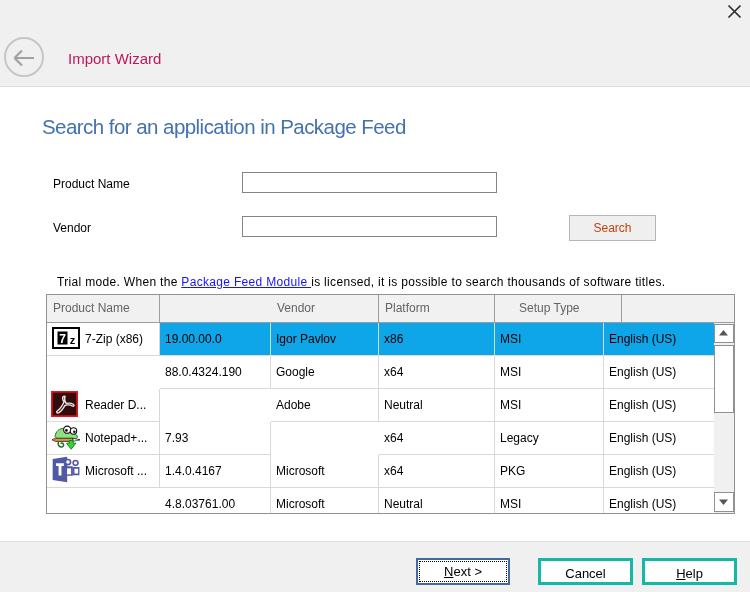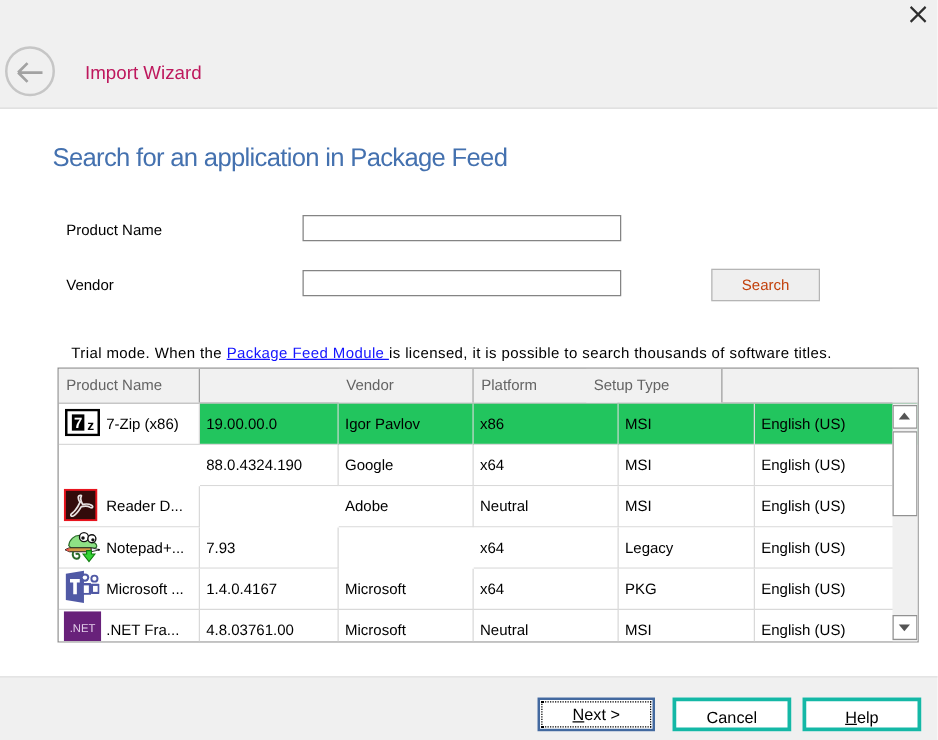--- a/index.html
+++ b/index.html
@@ -26,35 +26,35 @@
     background:#fff; overflow:hidden; }
   .hcell { position:absolute; top:0; height:27px; background:#f1f1f1;
     border-right:1px solid #9d9d9d; color:#646464; font-size:12px; line-height:27px;
     padding-left:6px; }
   #hrow { position:absolute; left:0; top:0; width:687px; height:28px;
     border-bottom:1px solid #9d9d9d; background:#f1f1f1; }
   .row { position:absolute; left:0; width:687px; height:33px; background:#fff; }
   .cell { position:absolute; top:0; height:33px; font-size:12px; color:#000;
     line-height:32px; padding-left:5px; overflow:hidden; white-space:nowrap;
     border-right:1px solid #d9d9d9; border-bottom:1px solid #d9d9d9; }
-  .sel { background:#22c55e; }
+  .sel { background:#0ea5e9; }
   .icon { position:absolute; left:6px; top:4px; width:24px; height:24px; }
   .pname { padding-left:38px; }
   
   #sbar { position:absolute; left:667px; top:28px; width:20px; height:192px;
     background:#f0f0f0; }
   .sbtn { position:absolute; left:0; width:20px; height:19px; background:#fff;
     border:1px solid #919191; }
   
   #ftr { left:0; top:541px; width:750px; height:51px; background:#f0f0f0;
     border-top:1px solid #dfdfdf; }
   .btn { position:absolute; top:558px; height:27px; background:#fff;
     border:3px solid #14b8a6; font-size:13px; color:#000; text-align:center;
     line-height:25px; }
-  #btnNext { left:430px; width:94px; border:2px solid #43699f; line-height:23px; }
+  #btnNext { left:416px; width:94px; border:2px solid #43699f; line-height:23px; }
   #btnNext .focus { position:absolute; left:2px; top:2px; right:2px; bottom:2px;
     outline:1px dotted #000; }
   #btnCancel { left:538px; width:95px; }
   #btnHelp { left:642px; width:95px; }
   u.k { text-decoration:underline; }
 </style>
 </head>
 <body>
 <div class="abs" id="hdr"></div>
 <div class="abs" id="backc"></div>
@@ -73,21 +73,21 @@
 <div class="abs lbl" style="left:53px;top:221px">Vendor</div>
 <div class="abs inp" style="top:216px"></div>
 <div class="abs" id="btnSearch">Search</div>
 <div class="abs" id="trial">Trial mode. When the <a>Package Feed Module </a>is licensed, it is possible to search thousands of software titles.</div>
 
 <div class="abs" id="grid">
   <div id="hrow">
     <div class="hcell" style="left:0;width:113px">Product Name</div>
     <div class="hcell" style="left:224px;width:108px">Vendor</div>
     <div class="hcell" style="left:332px;width:116px">Platform</div>
-    <div class="hcell" style="left:422px;width:109px">Setup Type</div>
+    <div class="hcell" style="left:466px;width:109px">Setup Type</div>
     <div class="hcell" style="left:667px;width:20px;border-right:none"></div>
   </div>
 
   <div class="row" style="top:28px">
     <div class="cell pname" style="left:0;width:113px"><span class="icon" style="left:5px;top:4px;width:28px;height:22px">
       <svg width="28" height="22" viewBox="0 0 28 22">
             <rect x="1" y="1" width="26" height="20" fill="#fff" stroke="#000" stroke-width="2"></rect>
             <rect x="5.5" y="4.5" width="10" height="13" fill="#000"></rect>
             <text x="10.5" y="15.5" font-size="12" font-weight="bold" fill="#fff" text-anchor="middle">7</text>
             <text x="20.5" y="17" font-size="11" font-weight="bold" fill="#000" text-anchor="middle">z</text>
@@ -156,26 +156,20 @@
         <path d="M4.5 6.7 L11.5 6.7 L11.5 9.3 L9.4 9.3 L9.4 18 L6.8 18 L6.8 9.3 L4.5 9.3 Z" fill="#fff"></path>
       </svg>
     </span>Microsoft ...</div>
     <div class="cell" style="left:113px;width:111px">1.4.0.4167</div>
     <div class="cell" style="left:224px;width:108px">Microsoft</div>
     <div class="cell" style="left:332px;width:116px">x64</div>
     <div class="cell" style="left:448px;width:109px">PKG</div>
     <div class="cell" style="left:557px;width:130px">English (US)</div>
   </div>
   <div class="row" style="top:193px">
-    <div class="cell pname" style="left:0;width:113px"><span class="icon" style="left:4px;top:1px;width:30px;height:24px">
-      <svg width="30" height="24" viewBox="0 0 30 24">
-        <rect x="0" y="0" width="30" height="24" fill="#68217a"></rect>
-        <text x="15" y="16.5" font-size="9" fill="#e3cdea" text-anchor="middle">.NET</text>
-      </svg>
-    </span>.NET Fra...</div>
     <div class="cell" style="left:113px;width:111px">4.8.03761.00</div>
     <div class="cell" style="left:224px;width:108px">Microsoft</div>
     <div class="cell" style="left:332px;width:116px">Neutral</div>
     <div class="cell" style="left:448px;width:109px">MSI</div>
     <div class="cell" style="left:557px;width:130px">English (US)</div>
   </div>
   <div id="sbar">
     <div class="sbtn" style="top:1px">
       <svg width="17" height="17" viewBox="0 0 17 17">
           <path d="M8.5 5 L13 10.5 H4 Z" fill="#555"></path>

